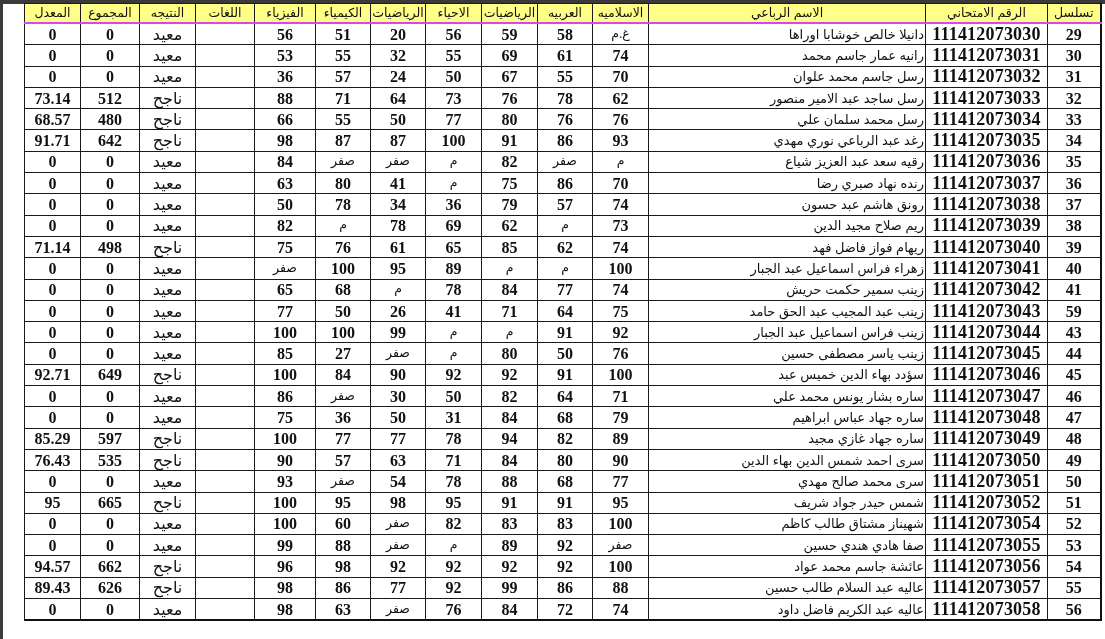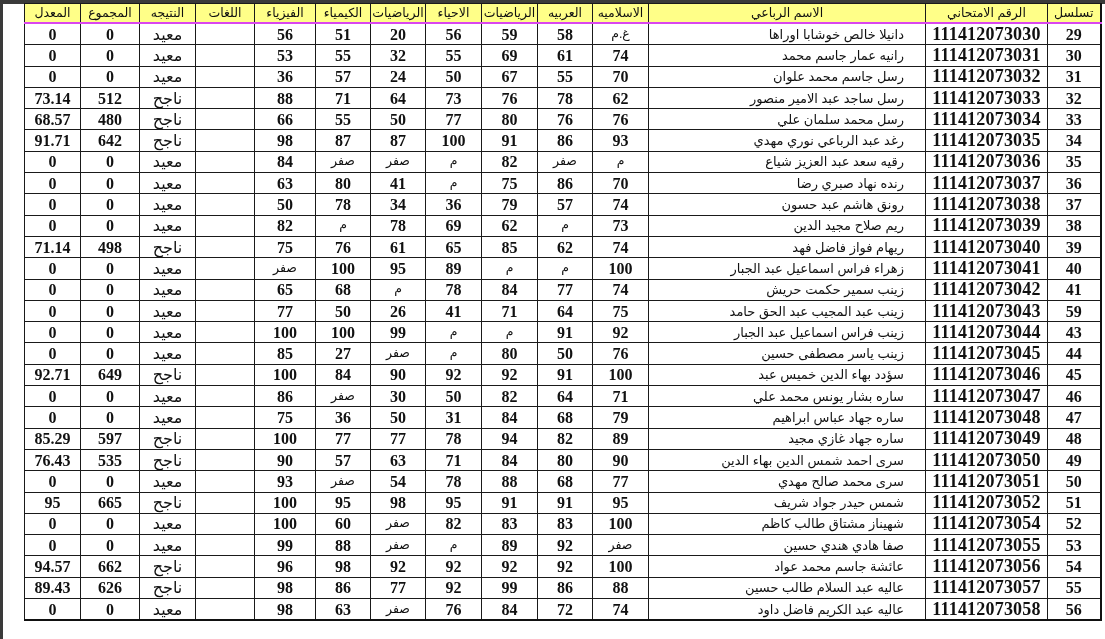--- a/index.html
+++ b/index.html
@@ -59,21 +59,21 @@
   }
   table.results td {
     height: 20.3px;
     font-size: 16px;
     font-weight: bold;
     color: #111;
     line-height: 19px;
   }
   table.results td.name {
     text-align: right;
-    padding-right: 21px;
+    padding-right: 1px;
     font-family: "Liberation Sans", "DejaVu Sans", sans-serif;
     font-weight: normal;
     font-size: 13px;
   }
   table.results td.result {
     font-family: "Liberation Sans", "DejaVu Sans", sans-serif;
     font-weight: normal;
     font-size: 16px;
   }
   table.results td.ar {

